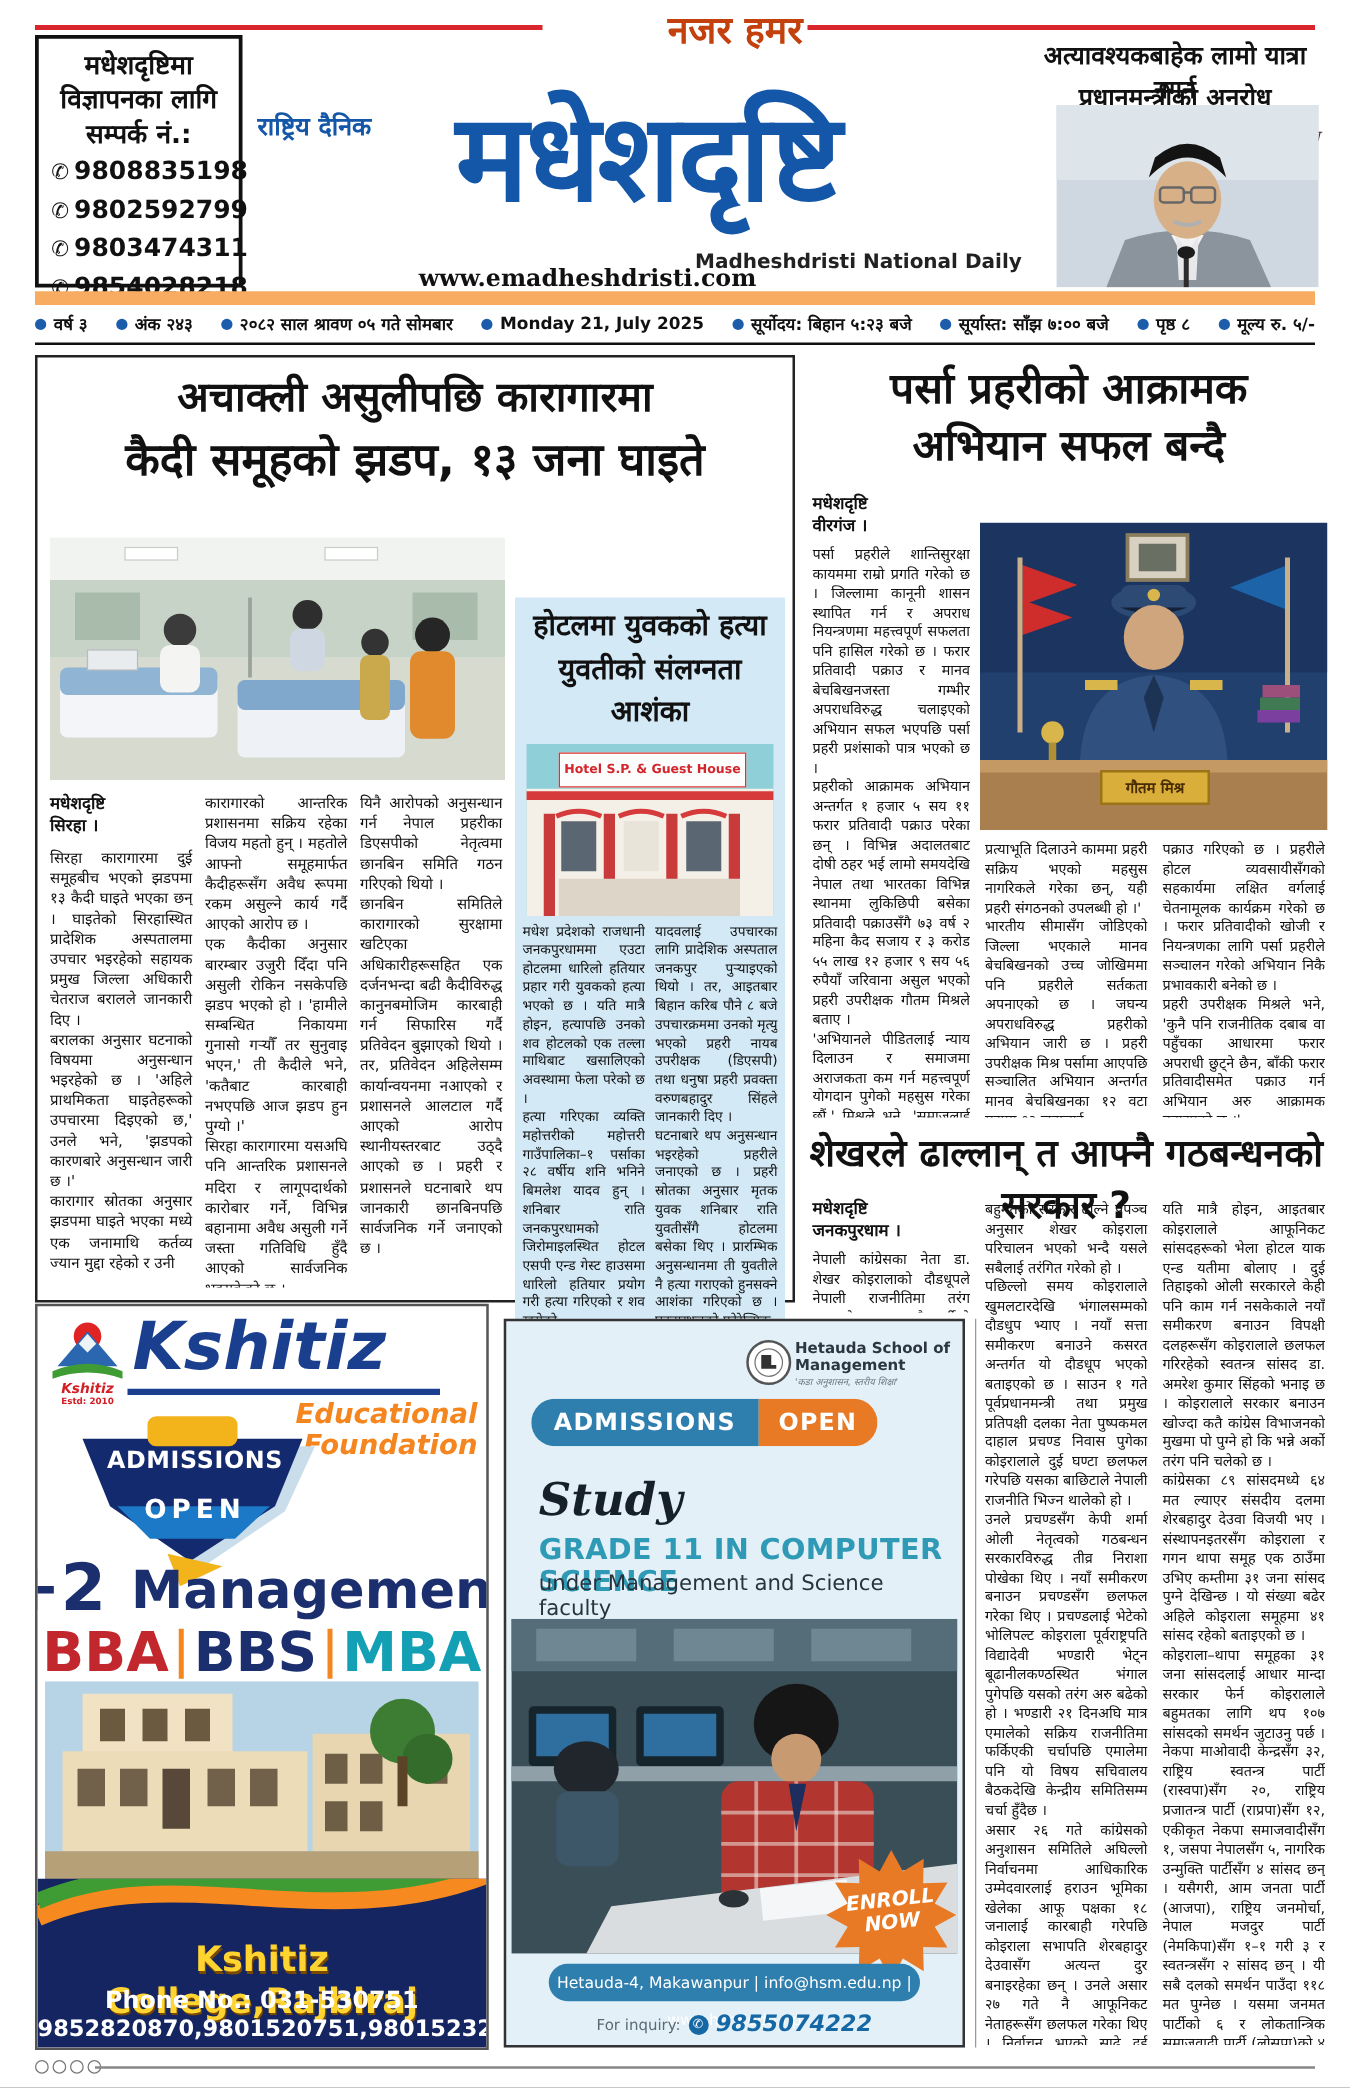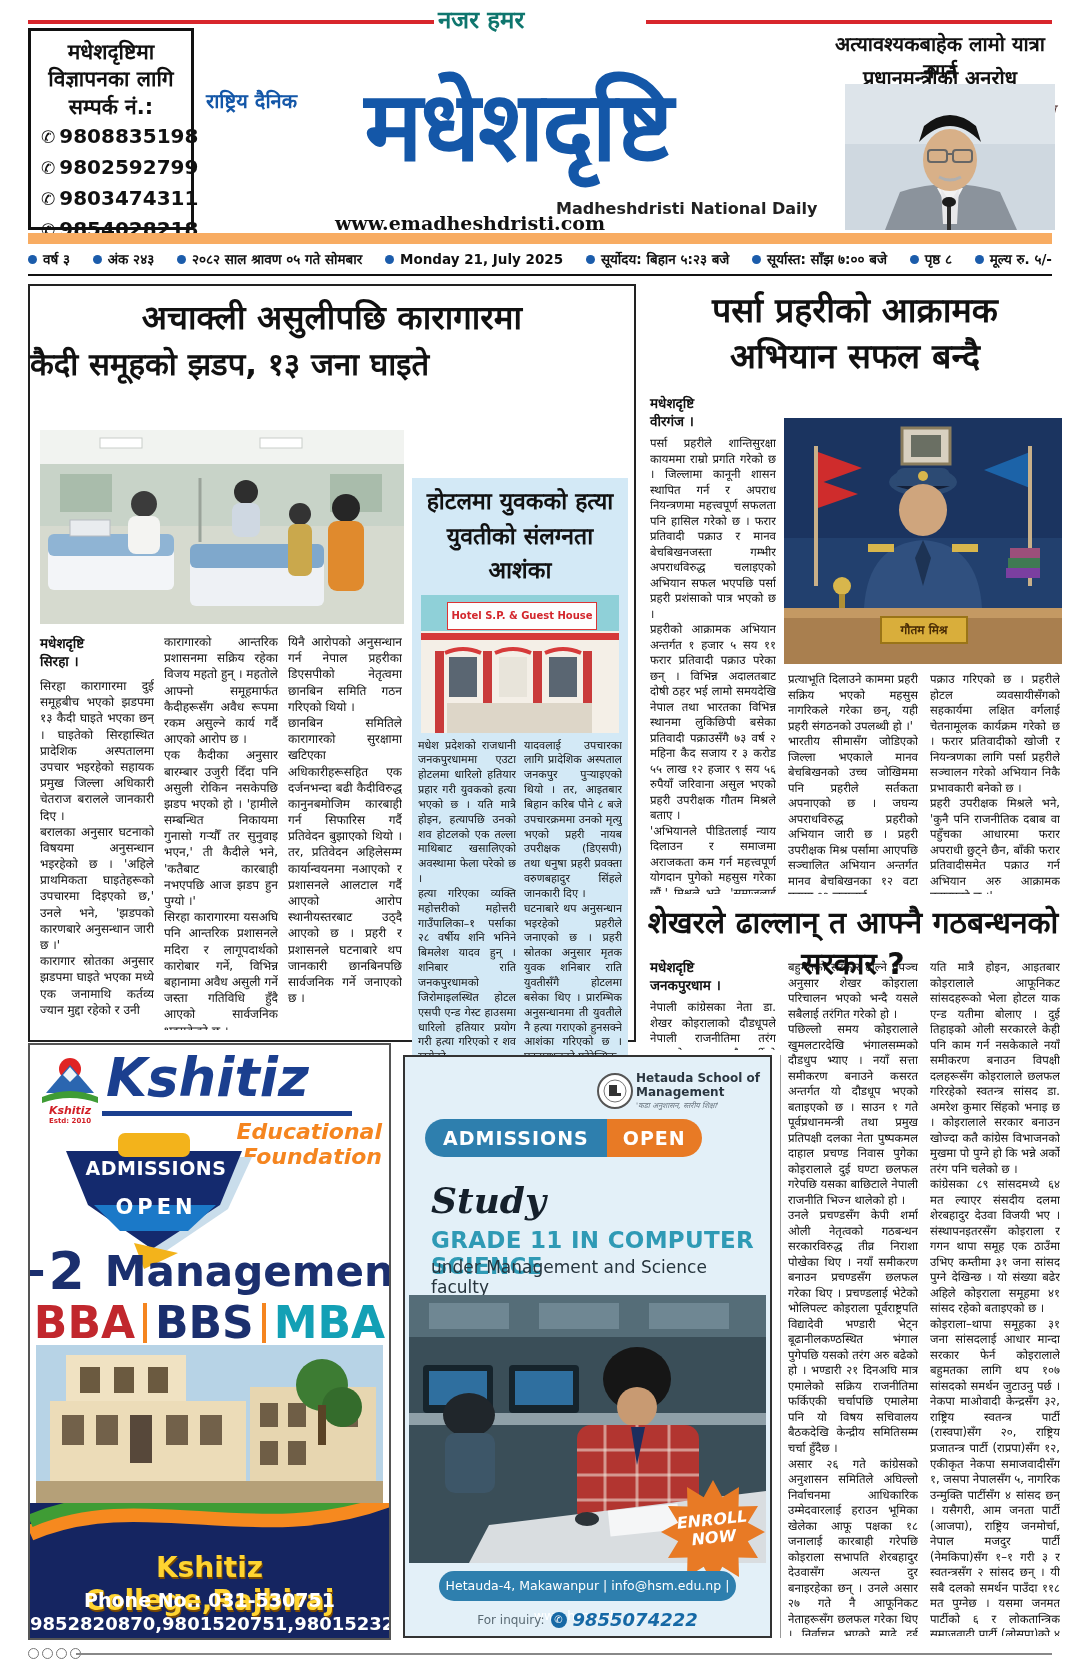--- a/index.html
+++ b/index.html
@@ -1,21 +1,21 @@
 <!DOCTYPE html>
 <html><head>
 <meta charset="utf-8">
 <style>
   html,body{margin:0;padding:0;background:#9a9a9a;}
   .page{position:relative;width:1080px;height:1670px;background:#ffffff;margin:0 auto;
         font-family:"DejaVu Sans","Liberation Sans",sans-serif;color:#111;overflow:hidden;}
   .abs{position:absolute;}
   
   .rule{height:4px;background:#d8262c;top:20px;}
-  .banner{top:2px;left:438px;width:204px;text-align:left;font-size:24px;font-weight:bold;color:#0f766e;}
+  .banner{top:2px;left:438px;width:204px;text-align:right;font-size:30px;font-weight:bold;color:#c2410c;}
   .contact{left:28px;top:28px;width:166px;height:202px;border:3px solid #111;box-sizing:border-box;padding-top:8px;}
   .contact .ln{font-size:21px;font-weight:bold;text-align:center;line-height:1.3;}
   .contact .ph{font-size:20px;font-weight:bold;text-align:left;padding-left:10px;line-height:1.55;}
   .contact .ph .ic{font-size:17px;margin-right:4px;}
   .kicker{left:206px;top:46px;font-size:20px;font-weight:bold;color:#1457a8;margin-top:41px;}
   .masthead{left:198px;top:48px;width:640px;height:160px;font-size:97px;font-weight:bold;color:#1457a8;
             text-align:center;line-height:158px;letter-spacing:-2px;}
   .m-eng{left:556px;top:199px;font-size:16px;font-weight:600;color:#222;}
   .m-url{left:300px;top:212px;width:340px;text-align:center;font-size:19px;font-weight:bold;
          font-family:"DejaVu Serif","Liberation Serif",serif;}
@@ -26,21 +26,21 @@
   
   .orangebar{left:28px;top:233px;width:1024px;height:11px;background:#f8ac62;}
   .dateline{left:28px;top:247px;width:1024px;height:24px;display:flex;justify-content:space-between;
             align-items:center;font-size:13.5px;font-weight:bold;}
   .dl-item{display:flex;align-items:center;white-space:nowrap;}
   .dl-dot{display:inline-block;width:9px;height:9px;border-radius:50%;background:#1b5cab;margin-right:6px;}
   .daterule{left:28px;top:274px;width:1024px;height:2px;background:#111;}
   
   .leadbox{left:28px;top:284px;width:608px;height:758px;border:2px solid #222;box-sizing:border-box;}
   .pa-h1{left:0;top:8px;width:100%;text-align:center;font-size:33px;font-weight:bold;}
-  .pa-h2{left:0;top:56px;width:100%;text-align:left;font-size:31px;font-weight:bold;}
+  .pa-h2{left:0;top:56px;width:100%;text-align:center;font-size:36px;font-weight:bold;}
   .byl{font-size:13.5px;font-weight:bold;line-height:1.35;}
   .coltext{text-align:justify;white-space:pre-line;overflow:hidden;line-height:1.35;}
   .pz{font-size:12px;}
   .pa-col1{left:10px;top:392px;width:114px;height:352px;}
   .pa-col2{left:134px;top:348px;width:114px;height:396px;}
   .pa-col3{left:258px;top:348px;width:114px;height:396px;}
   .pa-byl{left:10px;top:348px;}
   .pa-photo{left:10px;top:144px;width:364px;height:194px;overflow:hidden;}
   
   .hotelbox{left:382px;top:150px;width:216px;height:600px;background:#d3e9f6;box-sizing:border-box;padding:6px;margin-top:42px;}
@@ -86,21 +86,21 @@
   .kd1{color:#c1272d;} .kd2{color:#1b2f6e;text-align:center;} .kd3{color:#13a0b5;}
   .kpipe2{width:4px;height:40px;background:#f5851f;}
   .kbuild{position:absolute;left:6px;top:300px;width:347px;height:160px;}
   .kfoot{position:absolute;left:0;top:458px;width:359px;height:135px;background:#152561;overflow:hidden;}
   .kcollege{position:absolute;left:0;top:48px;width:100%;text-align:center;font-size:28px;font-weight:bold;color:#ffd431;
             text-shadow:1px 2px 0 #7a4a00;}
   .kphone1{position:absolute;left:0;top:86px;width:100%;text-align:center;font-size:19px;font-weight:bold;color:#fff;}
   .kphone2{position:absolute;left:0;top:110px;width:100%;text-align:center;font-size:18px;font-weight:bold;color:#fff;}
   
   .had{left:403px;top:1055px;width:369px;height:583px;border:2px solid #333;box-sizing:border-box;background:#e3f0f8;overflow:hidden;}
-  .hlogo{position:absolute;right:10px;top:14px;display:flex;gap:2px;align-items:flex-end;}
+  .hlogo{position:absolute;right:10px;top:14px;display:flex;gap:2px;align-items:flex-start;}
   .hlogo-txt1{font-size:12px;font-weight:600;color:#2b3640;line-height:1.2;}
   .hlogo-tag{font-size:7.5px;color:#6a7680;font-style:italic;}
   .hpill{position:absolute;left:20px;top:62px;height:38px;display:flex;border-radius:19px;overflow:hidden;}
   .hpill .p1{background:#2e7fae;color:#fff;font-weight:bold;font-size:19px;letter-spacing:1px;padding:8px 18px;}
   .hpill .p2{background:#e87a25;color:#fff;font-weight:bold;font-size:19px;letter-spacing:1px;padding:8px 16px;}
   .hstudy{position:absolute;left:26px;top:122px;font-size:36px;font-weight:bold;font-style:italic;
           font-family:"DejaVu Serif","Liberation Serif",serif;color:#15202b;}
   .hgrade{position:absolute;left:26px;top:170px;font-size:23px;font-weight:bold;color:#2f9ab5;letter-spacing:.3px;}
   .hfac{position:absolute;left:26px;top:200px;font-size:17px;color:#26343d;}
   .hphoto{position:absolute;left:4px;top:238px;width:357px;height:268px;overflow:hidden;}

